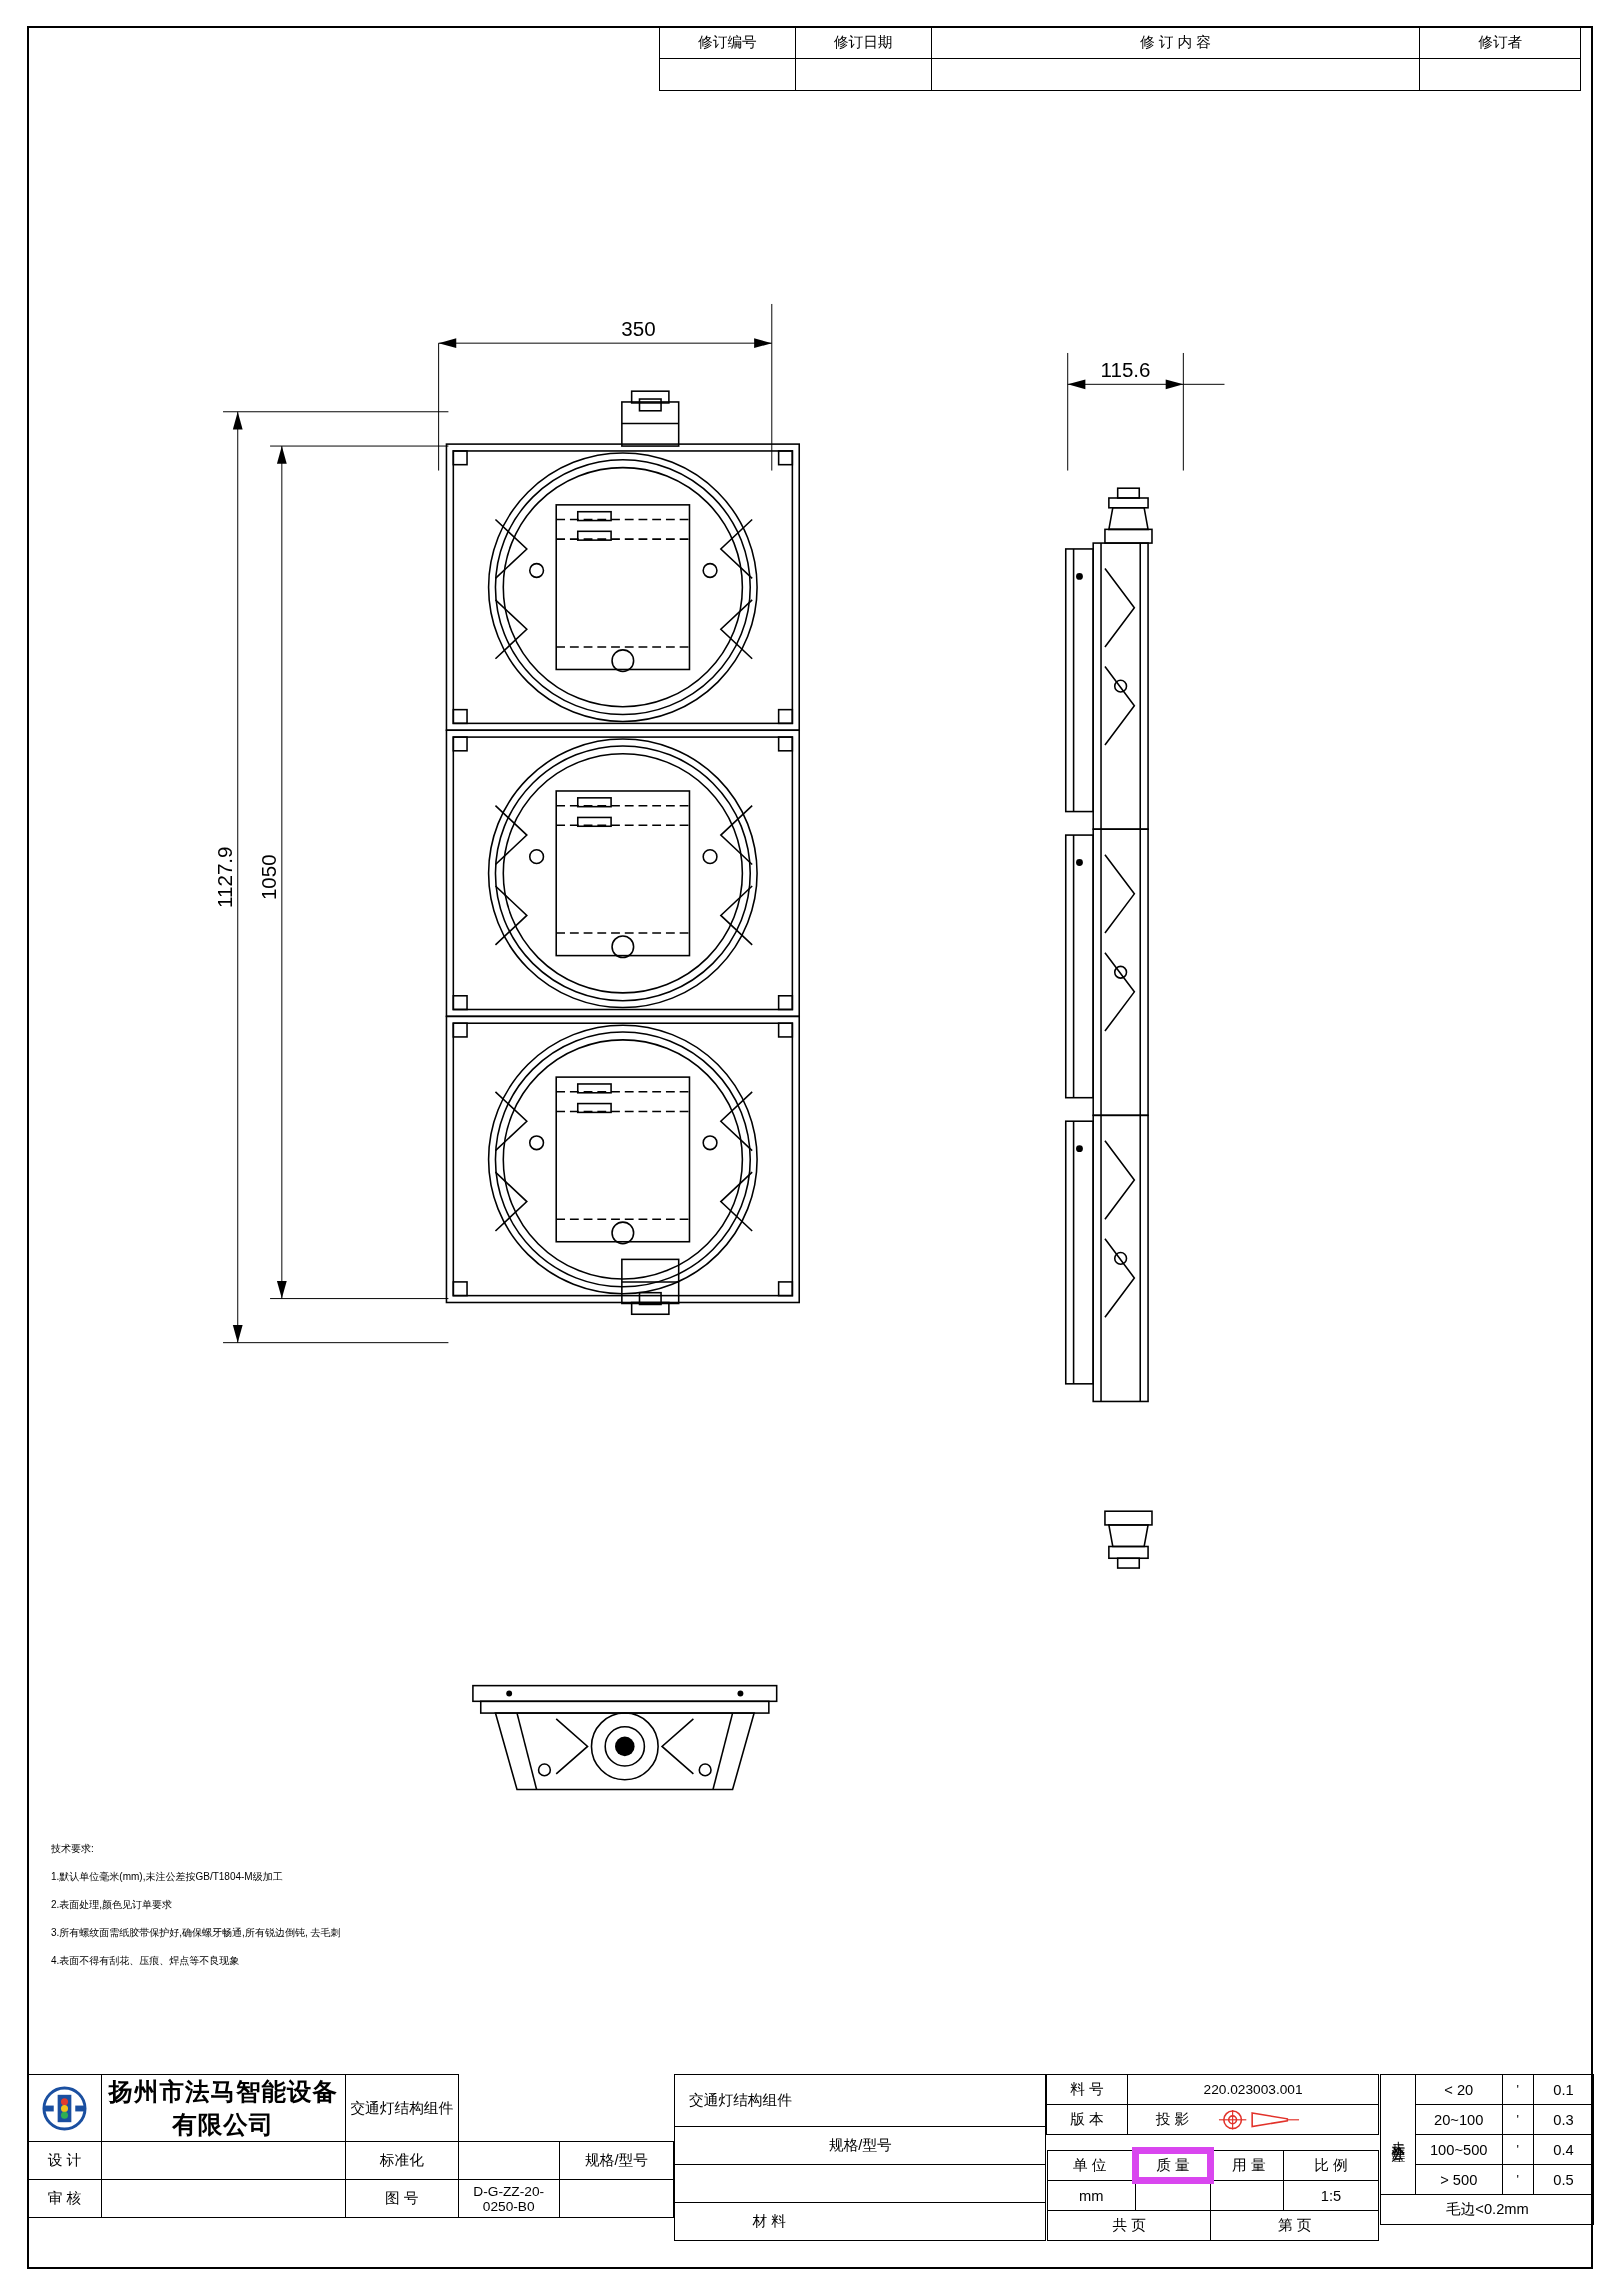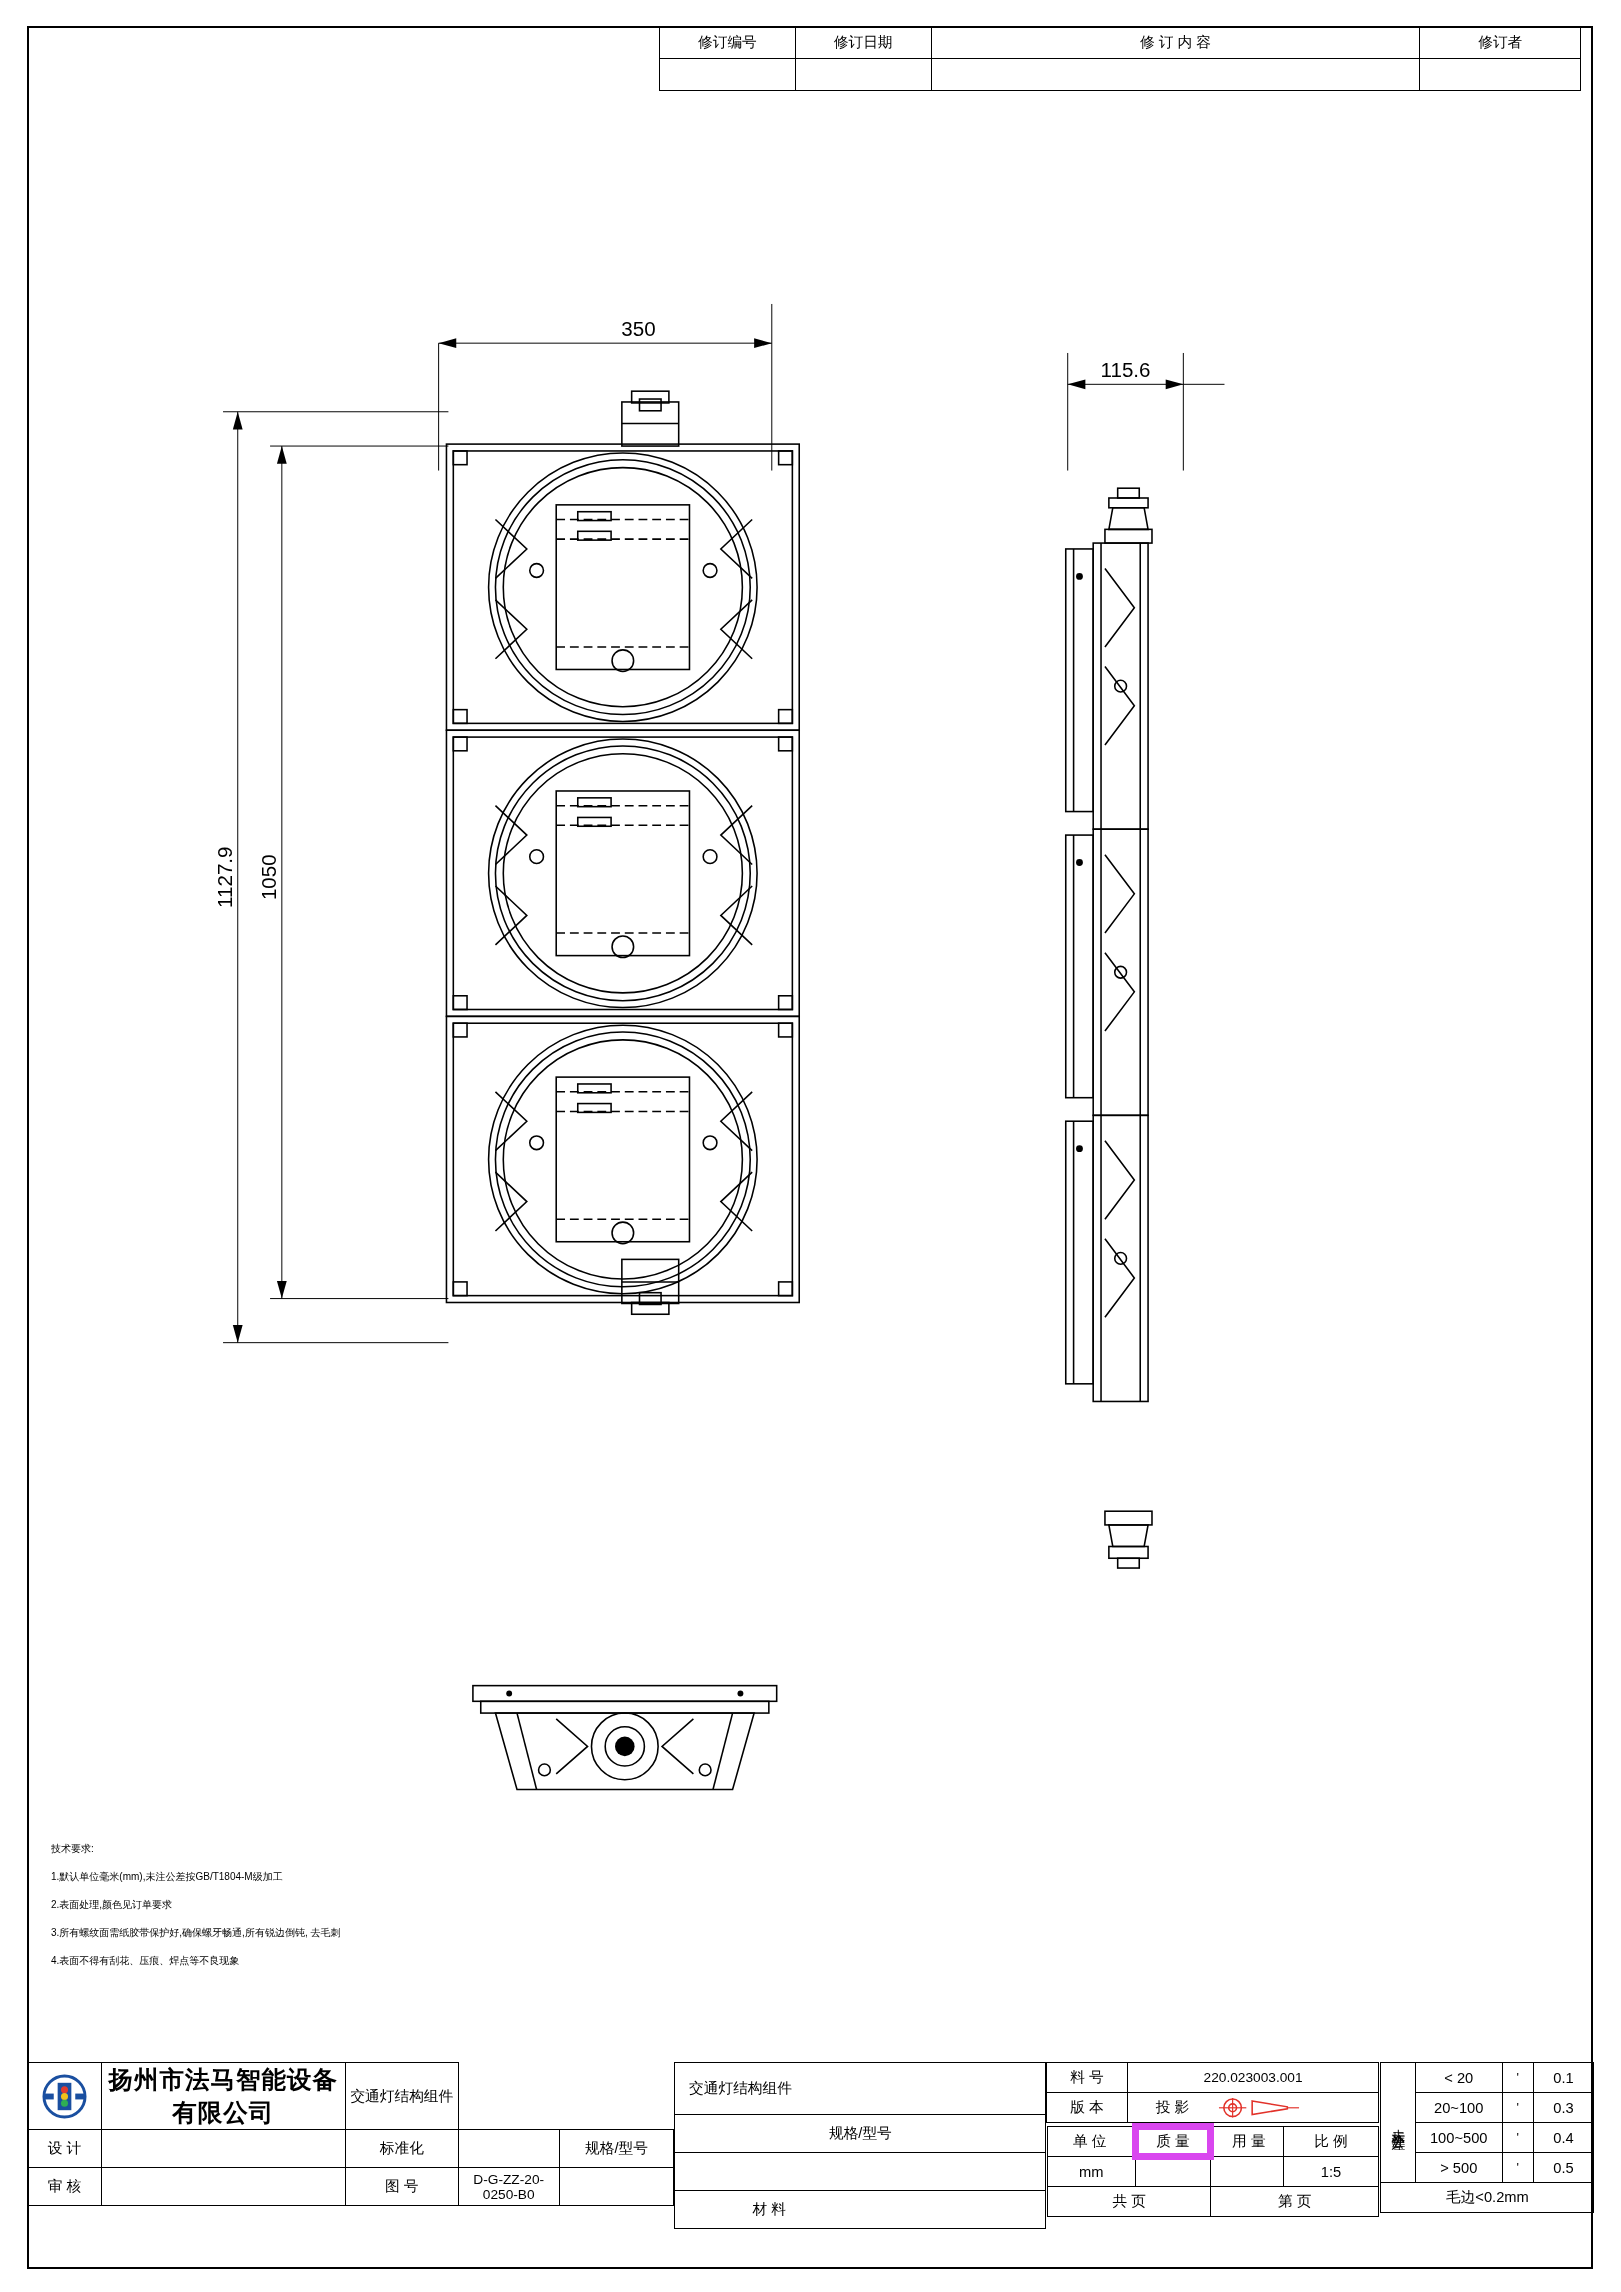--- a/index.html
+++ b/index.html
@@ -15,21 +15,21 @@
   
   .draw{position:absolute;left:27.4px;top:59px;width:1566px;height:1950px;}
   svg{display:block;}
 
   
   .tech{position:absolute;left:51px;top:1835px;font-size:10px;line-height:28px;}
   .tech div{white-space:nowrap;}
 
   
   .title-block{position:absolute;left:27.4px;top:2062px;width:1566px;height:206px;}
-  .tb{position:absolute;border-collapse:collapse;font-size:14.7px;}
+  .tb{position:absolute;border-collapse:collapse;font-size:14.7px;margin-top:12px;}
   .tb td{border:1px solid #000;text-align:center;vertical-align:middle;padding:0 2.9px;}
 
   .logo-cell{width:78px;}
   .company{font-size:24.5px;font-weight:bold;letter-spacing:1px;}
 
   .logoimg{width:45px;height:45px;display:block;margin:0 auto;}
 
   .small{font-size:13.7px;}
   .tiny{font-size:12.7px;}
   .vert{writing-mode:vertical-rl;text-orientation:upright;letter-spacing:2px;font-size:13.7px;line-height:15.7px;}

